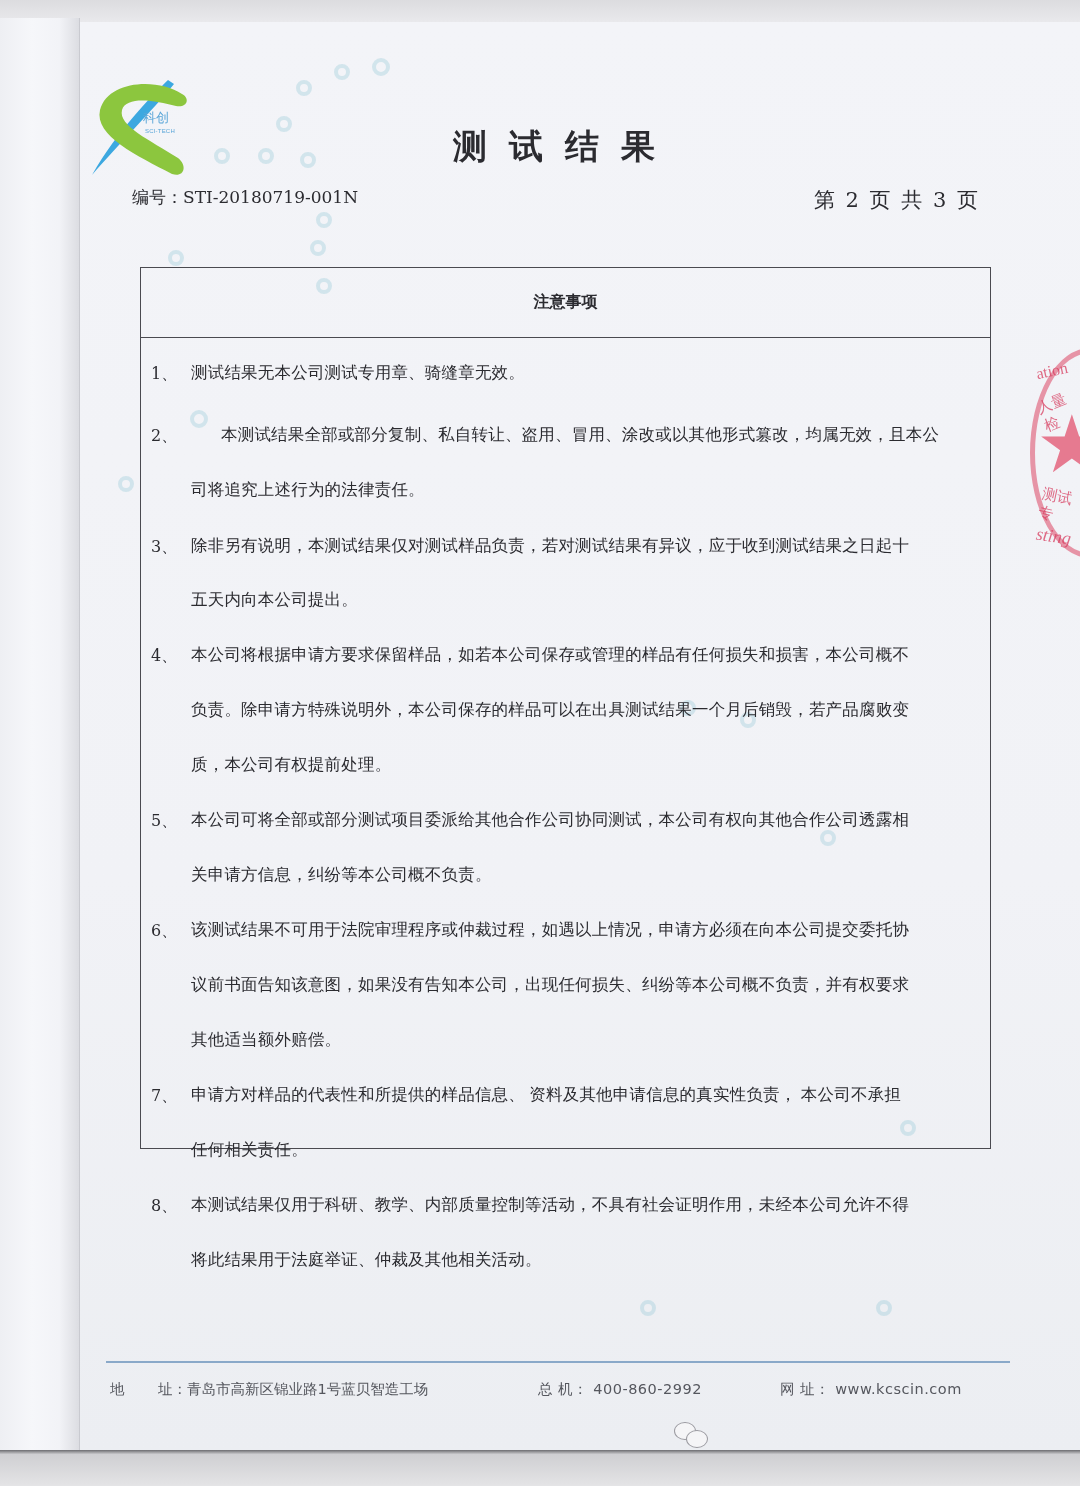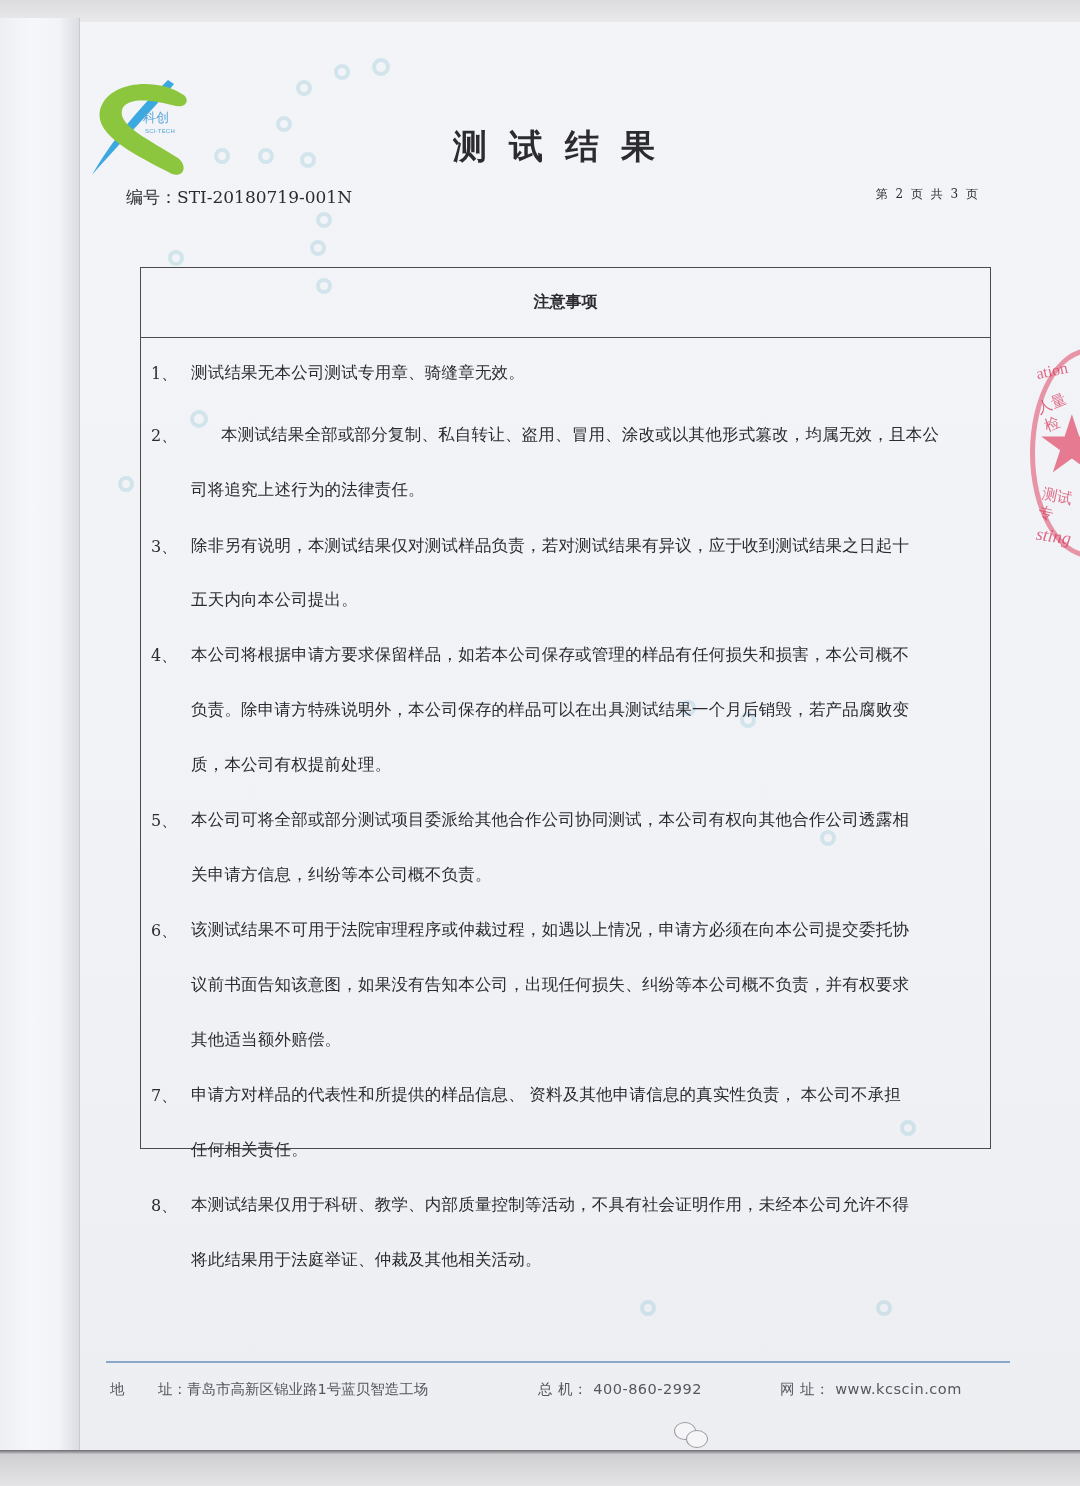--- a/index.html
+++ b/index.html
@@ -20,22 +20,22 @@
   .wm { position: absolute; border-radius: 50%; border: 4px solid rgba(150,200,215,0.35); }
 
   .logo { position: absolute; left: 88px; top: 70px; width: 110px; height: 110px; }
   .logo-text { position: absolute; left: 143px; top: 111px; font-family: Liberation Sans, sans-serif;
     font-size: 13px; color: #5aa6d8; line-height: 1; }
   .logo-sub { position: absolute; left: 145px; top: 128px; font-family: "Liberation Sans", sans-serif;
     font-size: 6px; color: #5aa6d8; letter-spacing: 0.2px; }
 
   .doc-title { position: absolute; left: 0; width: 1130px; top: 124px; text-align: center;
     font-family: "DejaVu Sans", sans-serif; font-size: 34px; font-weight: bold; letter-spacing: 22px; color: #2b2b30; }
-  .doc-number { position: absolute; left: 126px; top: 186px; font-size: 17px; color: #2b2b30; }
-  .page-count { position: absolute; right: 102px; top: 186px; font-size: 12px; color: #2b2b30; word-spacing: 4px; }
+  .doc-number { position: absolute; left: 132px; top: 186px; font-size: 17px; color: #2b2b30; }
+  .page-count { position: absolute; right: 102px; top: 186px; font-size: 21px; color: #2b2b30; word-spacing: 4px; }
 
   .table { position: absolute; left: 140px; top: 267px; width: 851px; height: 882px;
     border: 1.5px solid #4a4a50; }
   .table-head { height: 70px; border-bottom: 1.5px solid #4a4a50; display: flex; align-items: center; justify-content: center;
     font-family: "DejaVu Sans", sans-serif; font-size: 16px; font-weight: bold; color: #2b2b30; }
   .items { position: relative; }
   .item { position: absolute; left: 0; width: 100%; }
   .item-num { position: absolute; left: 10px; font-size: 16px; color: #2b2b30; }
   .item-line { position: absolute; left: 50px; font-family: Liberation Serif, serif; font-size: 16.5px; color: #2b2b30; white-space: nowrap; letter-spacing: 0.2px; }
 

